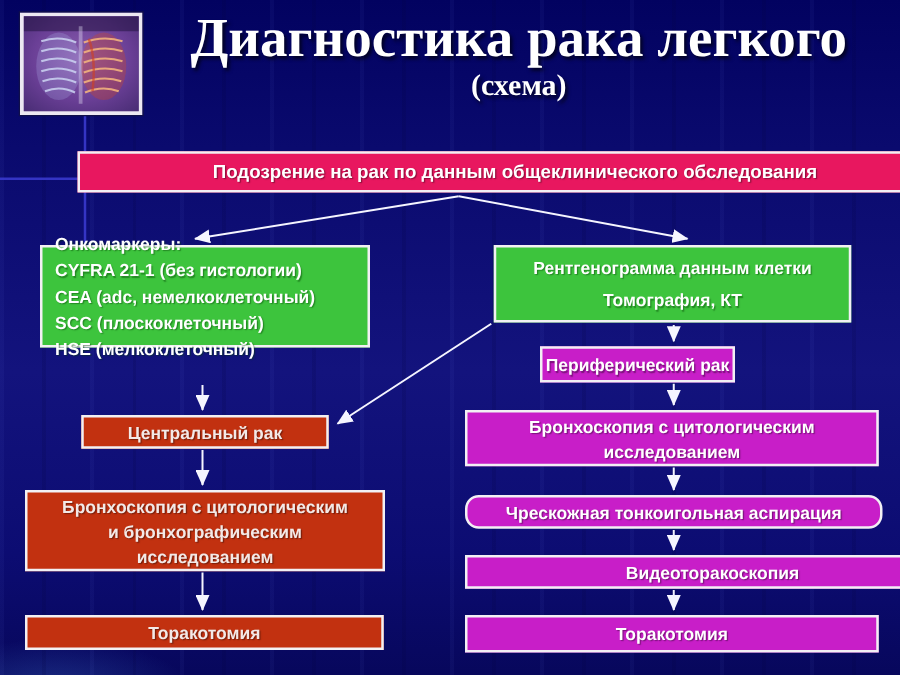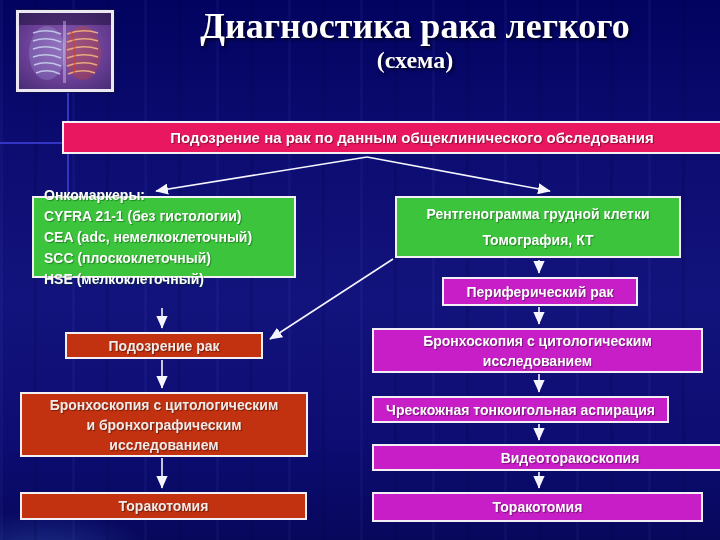--- a/index.html
+++ b/index.html
@@ -23,45 +23,45 @@
     position:absolute;left:16px;top:10px;width:92px;height:76px;
     border:3px solid #ece8f2;outline:1px solid #10104a;background:#5a3a86;
   }
   .lung-thumb svg{display:block;width:100%;height:100%;}
 
   .title{
     position:absolute;left:110px;top:6px;width:610px;text-align:center;
     color:#fff;font-family:"Liberation Serif","DejaVu Serif",serif;font-weight:bold;
     text-shadow:2px 2px 3px rgba(0,0,0,0.65);line-height:1.14;
   }
-  .title .l1{font-size:36px;}
+  .title .l1{font-size:44px;}
   .title .l2{font-size:24px;}
 
   .box{
     position:absolute;box-sizing:border-box;color:#fff;font-weight:bold;
     border:2px solid #f2f0f4;text-align:center;
     text-shadow:1px 1px 1px rgba(0,0,0,0.4);
     display:flex;align-items:center;justify-content:center;
     font-size:14px;line-height:20px;
   }
   .pre{white-space:pre-line;}
   .box.pink{background:var(--pink,#e8175f);font-size:15px;}
   .box.green{background:var(--green,#3dc43d);text-shadow:1px 1px 1px rgba(0,60,0,0.45);}
   .box.red{background:var(--red,#c23110);color:#f3e9e7;}
   .box.magenta{background:var(--magenta,#c81ec8);}
 
   #suspicion{left:62px;top:121px;width:700px;height:33px;}
   #oncomarkers{left:32px;top:196px;width:264px;height:82px;justify-content:flex-start;text-align:left;padding:4px 10px;line-height:21px;}
   #xray{left:395px;top:196px;width:286px;height:62px;line-height:26px;}
-  #peripheral{left:442px;top:277px;width:196px;height:29px;}
+  #peripheral{left:432px;top:277px;width:156px;height:29px;}
   #central{left:65px;top:332px;width:198px;height:27px;}
   #bronch-left{left:20px;top:392px;width:288px;height:65px;}
   #thoraco-left{left:20px;top:492px;width:287px;height:28px;}
   #bronch-right{left:372px;top:328px;width:331px;height:45px;}
-  #aspiration{left:372px;top:396px;width:297px;height:27px;}
+  #aspiration{left:372px;top:396px;width:334px;height:27px;border-radius:11px;}
   #videothoraco{left:372px;top:444px;width:396px;height:27px;}
   #thoraco-right{left:372px;top:492px;width:331px;height:30px;}
 
   .arrows{position:absolute;inset:0;pointer-events:none;}
 </style>
 </head>
 <body>
 
 <div class="slide">
 
@@ -107,25 +107,25 @@
     <div class="l2">(схема)</div>
   </div>
 
   <div class="box pink" id="suspicion">Подозрение на рак по данным общеклинического обследования</div>
 
   <div class="box green pre" id="oncomarkers">Онкомаркеры:
 CYFRA 21-1 (без гистологии)
 CEA (adc, немелкоклеточный)
 SCC (плоскоклеточный)
 HSE (мелкоклеточный)</div>
-  <div class="box green pre" id="xray">Рентгенограмма грудной клетки
+  <div class="box green pre" id="xray">Рентгенограмма данным клетки
 Томография, КТ</div>
 
   <div class="box magenta" id="peripheral">Периферический рак</div>
-  <div class="box red" id="central">Подозрение рак</div>
+  <div class="box red" id="central">Центральный рак</div>
 
   <div class="box red pre" id="bronch-left">Бронхоскопия с цитологическим
 и бронхографическим
 исследованием</div>
   <div class="box red" id="thoraco-left">Торакотомия</div>
 
   <div class="box magenta pre" id="bronch-right">Бронхоскопия с цитологическим
 исследованием</div>
   <div class="box magenta" id="aspiration">Чрескожная тонкоигольная аспирация</div>
   <div class="box magenta" id="videothoraco">Видеоторакоскопия</div>

